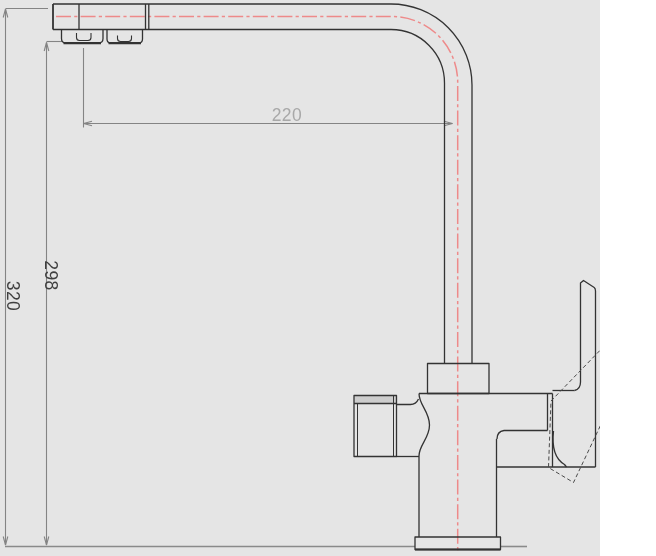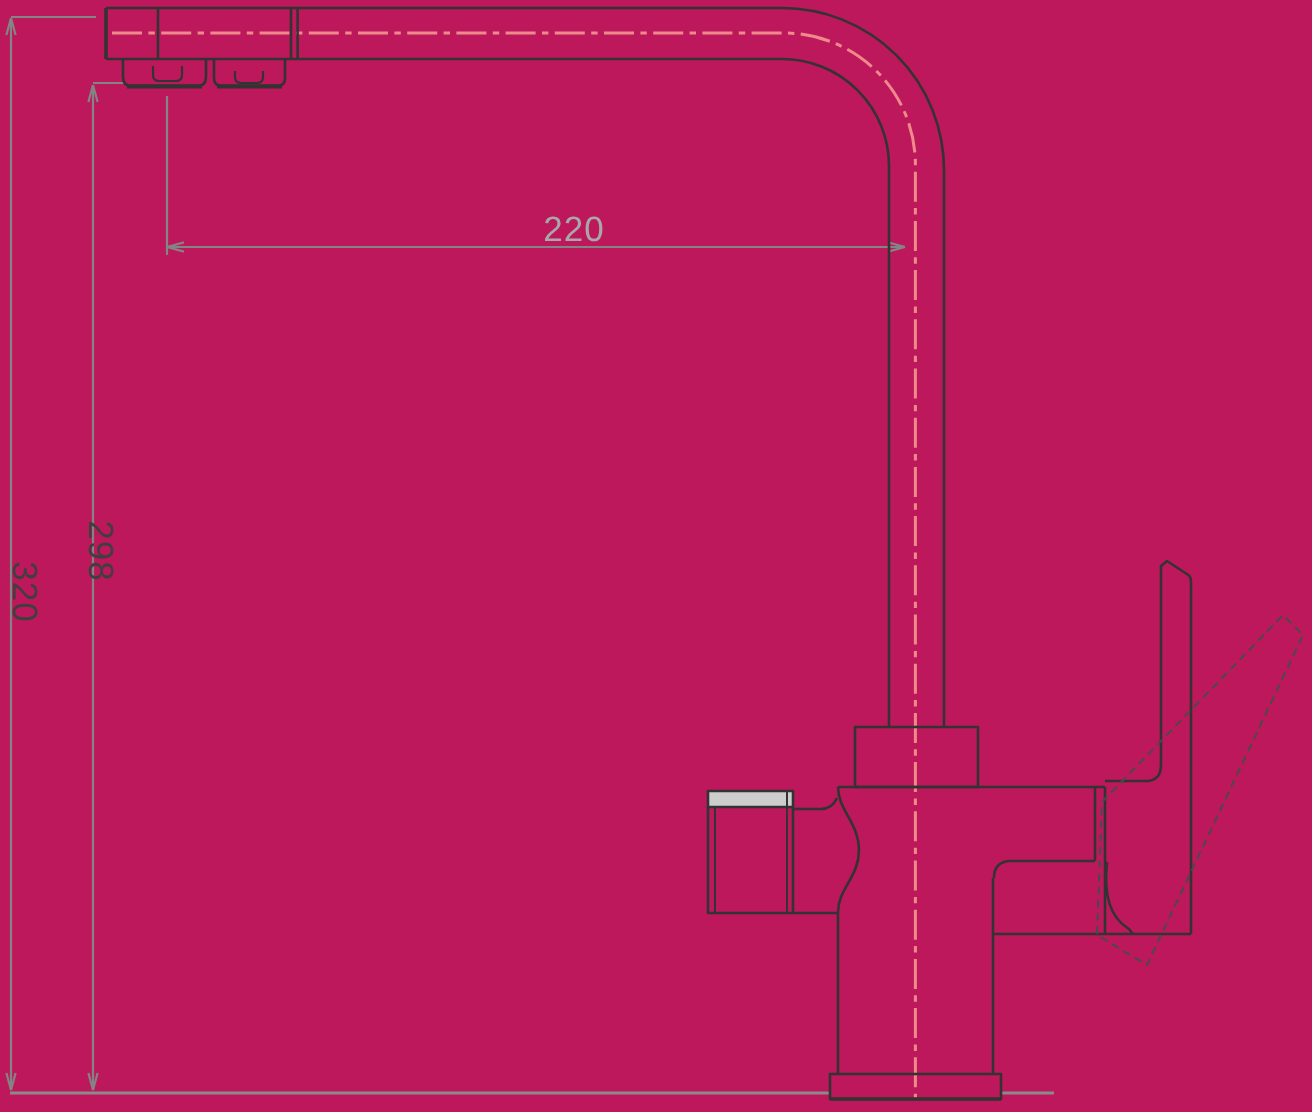--- a/index.html
+++ b/index.html
@@ -1,19 +1,19 @@
 <!DOCTYPE html>
 <html><head>
 <meta charset="utf-8">
 <style>
   html,body{margin:0;padding:0;background:#ffffff;}
   .canvas{
     position:relative;
-    width:656px;height:556px;
-    background:#be185d;
+    width:600px;height:556px;
+    background:#e5e5e5;
     overflow:hidden;
     font-family:"Liberation Sans", sans-serif;
     text-decoration:underline;
   }
   svg{display:block}
   .dim-text-dark{
     font-family:"Liberation Sans", sans-serif;
     font-size:17.5px;
     fill:#3f3f3f;
     letter-spacing:0.5px;

